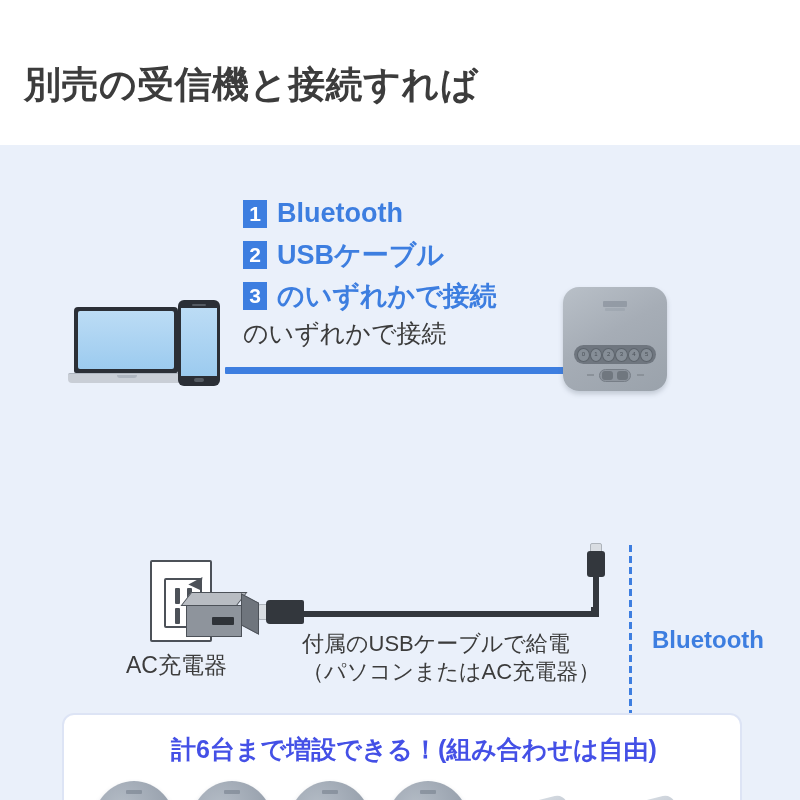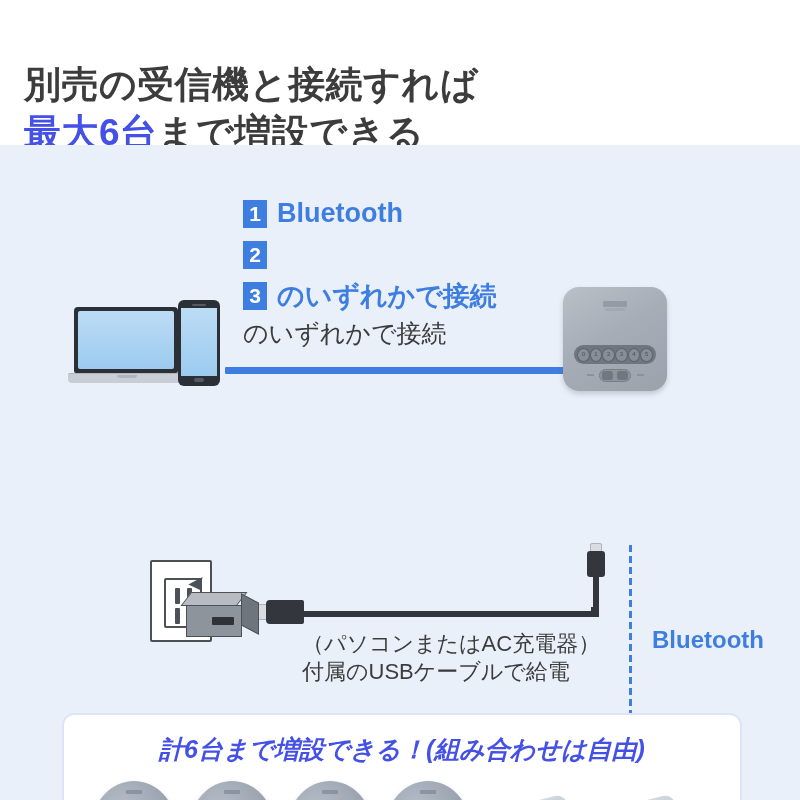--- a/index.html
+++ b/index.html
@@ -239,22 +239,22 @@
     position:absolute;left:652px;top:481px;
     font-size:24px;color:#3d7ee0;font-weight:600;white-space:nowrap;
   }
 
   
   .card{
     position:absolute;left:62px;top:568px;width:676px;height:178px;
     background:#ffffff;border:2px solid #dde4f5;border-radius:12px;
   }
   .card-title{
-    position:absolute;left:0;top:18px;width:676px;text-align:center;
-    font-size:25px;font-weight:700;color:#4450e6;white-space:nowrap;font-style:italic;
+    position:absolute;left:12px;top:18px;width:676px;text-align:center;
+    font-size:25px;font-weight:700;color:#4450e6;white-space:nowrap;
   }
   .dev-row{
     position:absolute;left:14px;top:62px;width:648px;height:100px;
     display:flex;align-items:center;
   }
 
   
   .round-dev{position:relative;width:84px;height:92px;margin-left:14px;flex:0 0 auto;}
   .rd-body{
     position:absolute;inset:0;
@@ -287,32 +287,32 @@
     border-radius:12px;transform:rotate(-14deg);
   }
 </style>
 </head>
 <body>
 
 <div class="page">
 
   <div class="title-block">
     <div class="title-line title-l1">別売の受信機と接続すれば</div>
-    <div class="title-line title-l2"><span class="title-hl">最大6台</span><span>まで増設できる</span></div>
   </div>
 
   <div class="panel">
 
     <div class="list">
       <div class="list-row">
         <span class="badge">1</span>
         <span class="list-label">Bluetooth</span>
       </div>
       <div class="list-row">
         <span class="badge">2</span>
+        <span class="list-label">USBケーブル</span>
       </div>
       <div class="list-row">
         <span class="badge">3</span>
         <span class="list-label">のいずれかで接続</span>
       </div>
     </div>
     <div class="list-foot">のいずれかで接続</div>
 
     <div class="laptop">
       <div class="lap-lid">
@@ -374,24 +374,25 @@
           <span class="slot s3"></span>
           <span class="slot s4"></span>
         </div>
       </div>
       <div class="arrow-in"></div>
       <div class="adapter-top"></div>
       <div class="adapter-side"></div>
       <div class="adapter-face"></div>
       <div class="adapter-port"></div>
     </div>
+    <div class="ac-label">AC充電器</div>
 
     <div class="cable-caption">
+      <div>付属のUSBケーブルで給電</div>
       <div>（パソコンまたはAC充電器）</div>
-      <div>付属のUSBケーブルで給電</div>
     </div>
 
     <div class="bt-dots"></div>
     <div class="bt-label">Bluetooth</div>
 
     <div class="card">
       <div class="card-title">計6台まで増設できる！(組み合わせは自由)</div>
       <div class="dev-row">
 
         <div class="round-dev">

